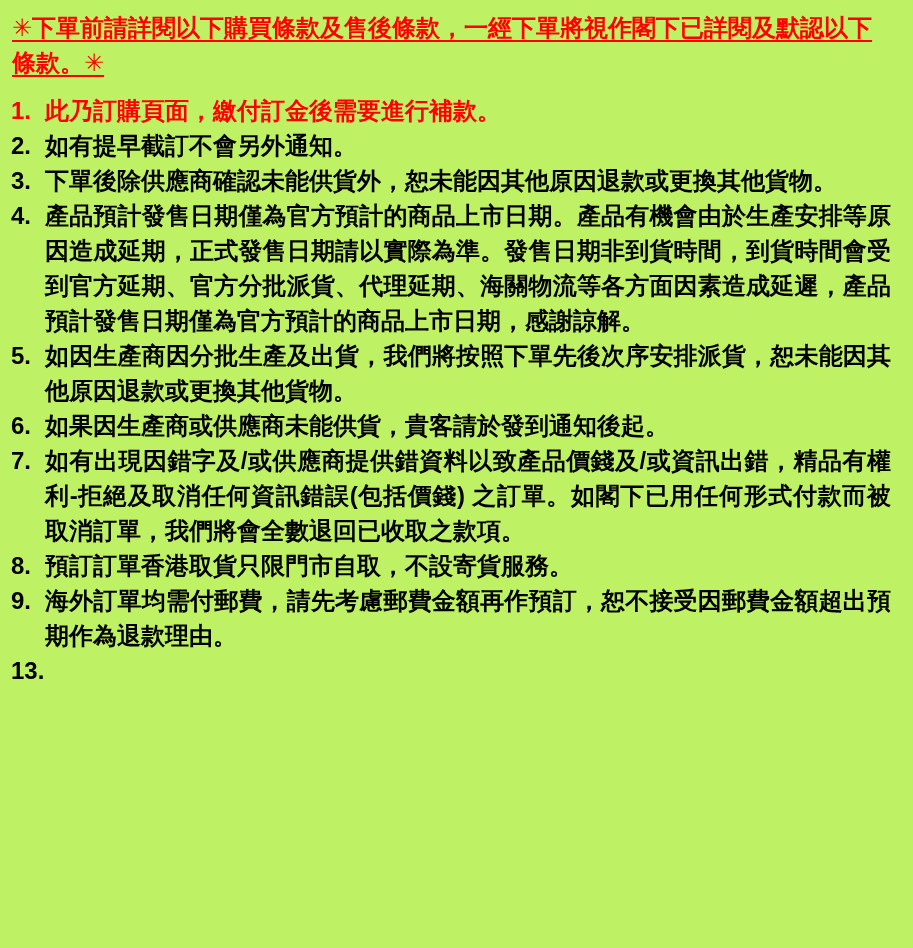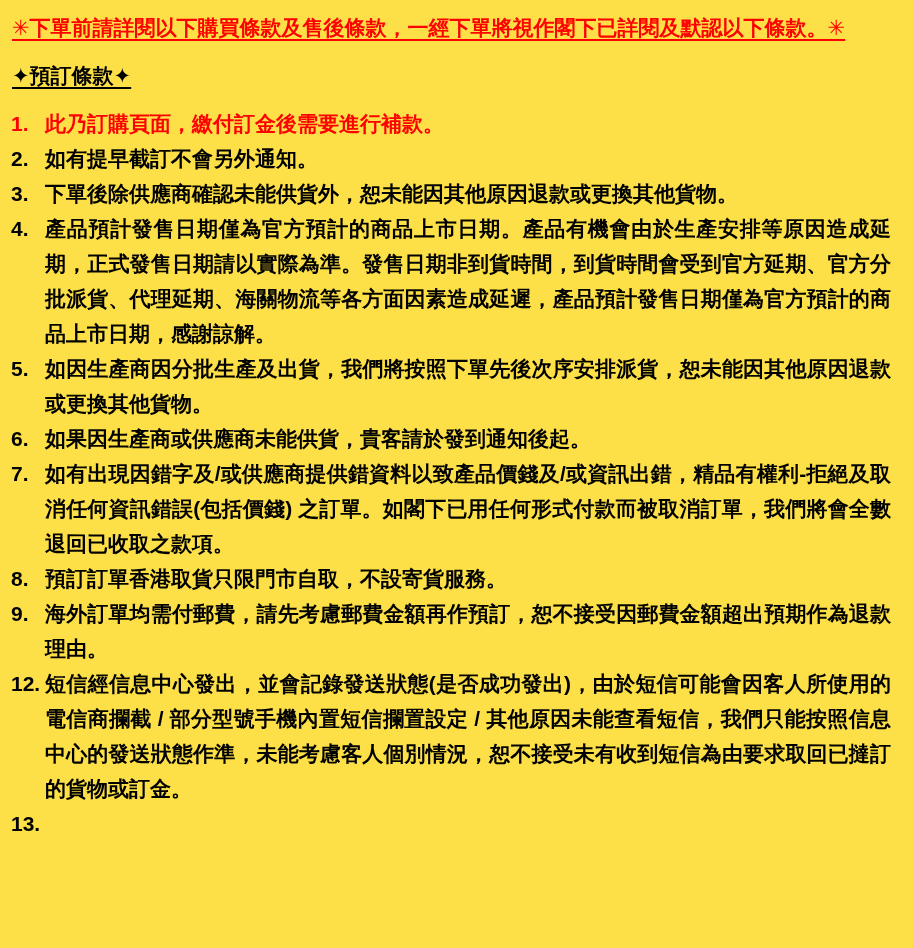--- a/index.html
+++ b/index.html
@@ -5,24 +5,24 @@
   html, body {
     margin: 0;
     padding: 0;
     background: #ffffff;
   }
   .page {
     width: 913px;
     height: 948px;
     box-sizing: border-box;
     padding: 10px 22px 0 10px;
-    background: #fde047;
+    background: #bef264;
     font-family: "Liberation Sans", "DejaVu Sans", sans-serif;
     font-weight: 700;
-    font-size: 21px;
+    font-size: 24px;
     line-height: 35px;
     color: var(--ink, #000000);
     overflow: hidden;
   }
   .warning-header {
     color: var(--red, #ff0000);
     text-decoration: underline;
     text-underline-offset: 4px;
     margin: 0 0 13px 0;
     padding-left: 2px;
@@ -60,21 +60,20 @@
     text-decoration: underline;
     text-underline-offset: 4px;
   }
 </style>
 </head>
 <body>
 
 <div class="page">
   <p class="warning-header">✳下單前請詳閱以下購買條款及售後條款，一經下單將視作閣下已詳閱及默認以下條款。✳</p>
 
-  <p class="section-title">✦預訂條款✦</p>
 
   <div class="terms-list">
       <div class="term-item red-item">
         <span class="term-num">1.</span>
         <span class="term-content"><span>此乃訂購頁面，繳付訂金後需要進行補款。</span></span>
       </div>
       <div class="term-item">
         <span class="term-num">2.</span>
         <span class="term-content"><span>如有提早截訂不會另外通知。</span></span>
       </div>
@@ -100,21 +99,17 @@
       </div>
       <div class="term-item">
         <span class="term-num">8.</span>
         <span class="term-content"><span>預訂訂單香港取貨只限門市自取，不設寄貨服務。</span></span>
       </div>
       <div class="term-item">
         <span class="term-num">9.</span>
         <span class="term-content"><span>海外訂單均需付郵費，請先考慮郵費金額再作預訂，恕不接受因郵費金額超出預期作為退款理由。</span></span>
       </div>
       <div class="term-item">
-        <span class="term-num">12.</span>
-        <span class="term-content"><span>短信經信息中心發出，並會記錄發送狀態(是否成功發出)，由於短信可能會因客人所使用的電信商攔截 / 部分型號手機內置短信攔置設定 / 其他原因未能查看短信，我們只能按照信息中心的發送狀態作準，未能考慮客人個別情況，恕不接受未有收到短信為由要求取回已撻訂的貨物或訂金。</span></span>
-      </div>
-      <div class="term-item">
         <span class="term-num">13.</span>
         <span class="term-content"></span>
       </div>
     </div>
 </div>
 
 </body></html>

